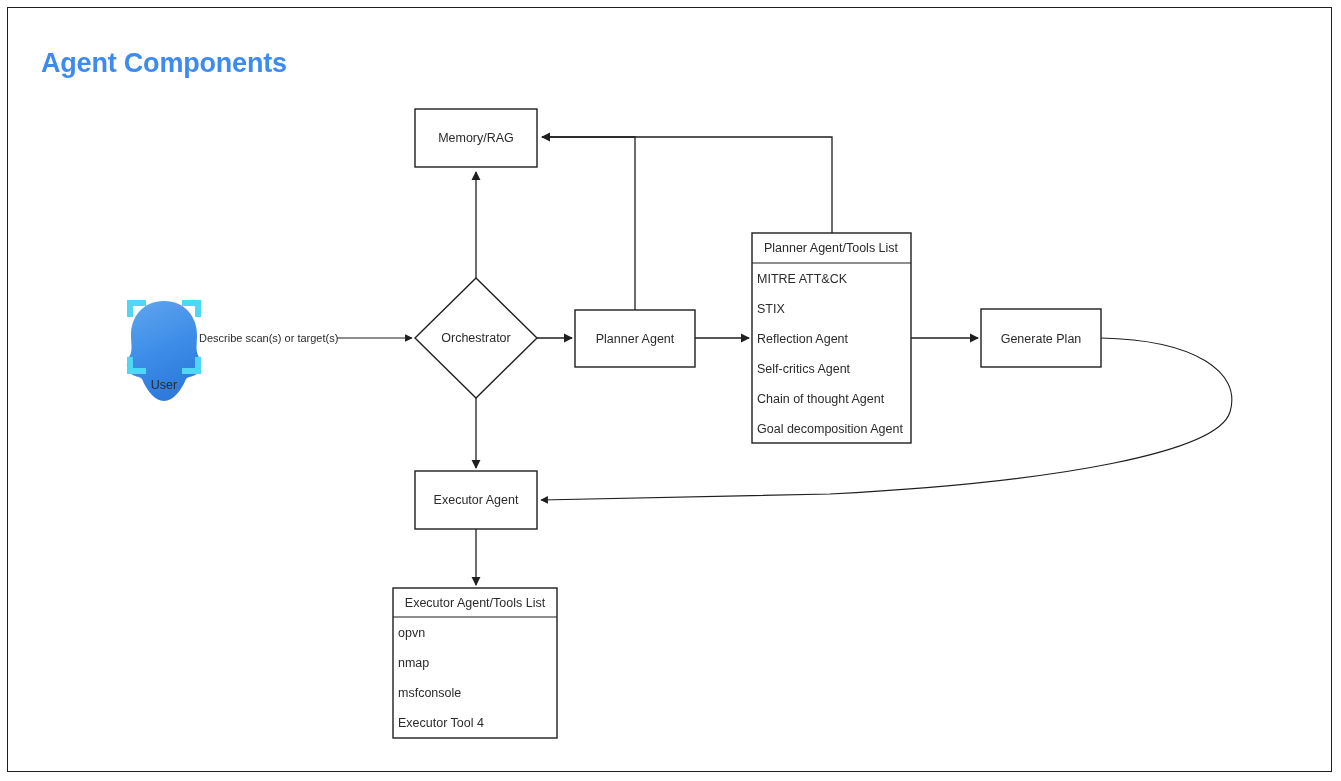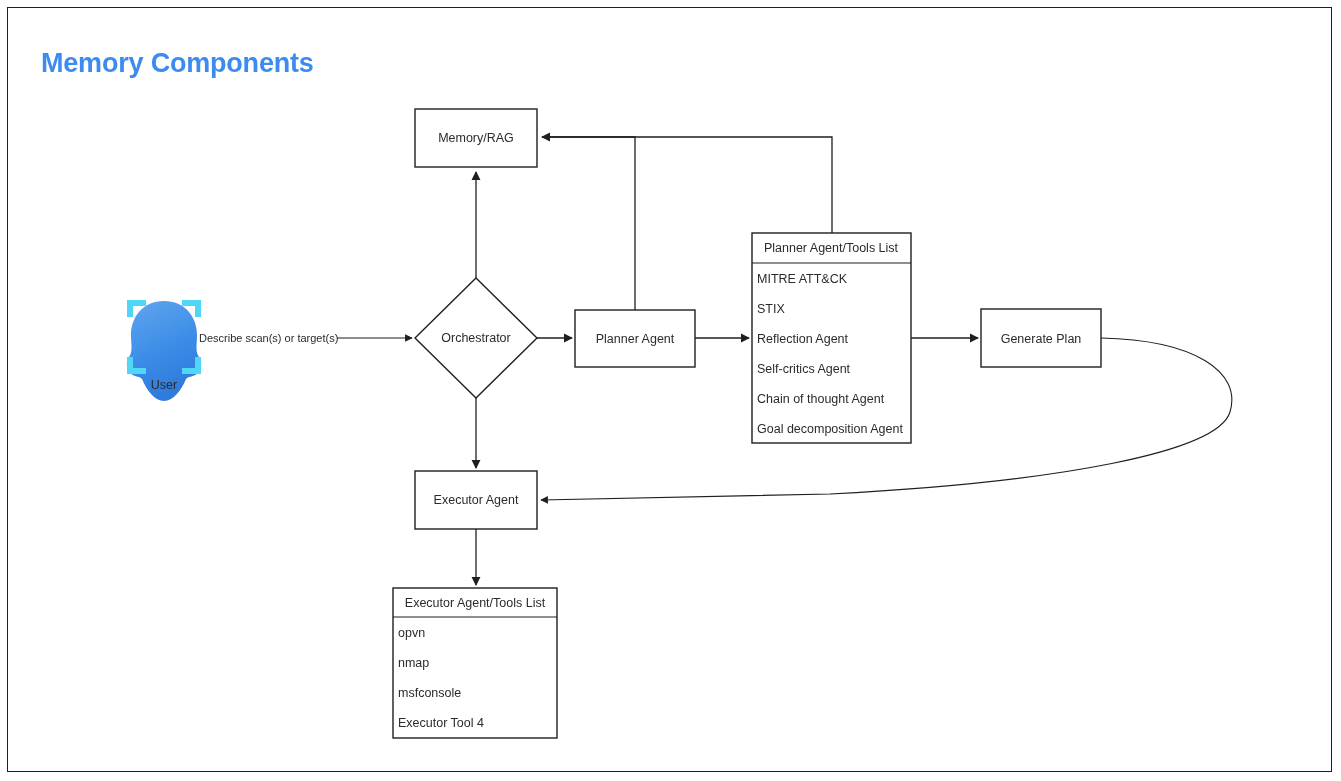--- a/index.html
+++ b/index.html
@@ -99,21 +99,21 @@
     fill: none;
     stroke-linecap: butt;
   }
 </style>
 </head>
 <body>
 
 <div id="page">
   <div id="frame"></div>
 
-  <div id="title">Memory Components</div>
+  <div id="title">Agent Components</div>
 
   <svg id="canvas" viewBox="0 0 1341 781" xmlns="http://www.w3.org/2000/svg">
     <defs>
       <marker id="arrow" viewBox="0 0 10 10" refX="9" refY="5" markerWidth="7" markerHeight="7" orient="auto-start-reverse">
         <path d="M 0 0 L 10 5 L 0 10 z" fill="#1f1f1f"></path>
       </marker>
       <linearGradient id="headGrad" x1="0" y1="0" x2="0.35" y2="1">
         <stop offset="0%" stop-color="#62A6EF"></stop>
         <stop offset="55%" stop-color="#3E8EE8"></stop>
         <stop offset="100%" stop-color="#2E7BDC"></stop>

